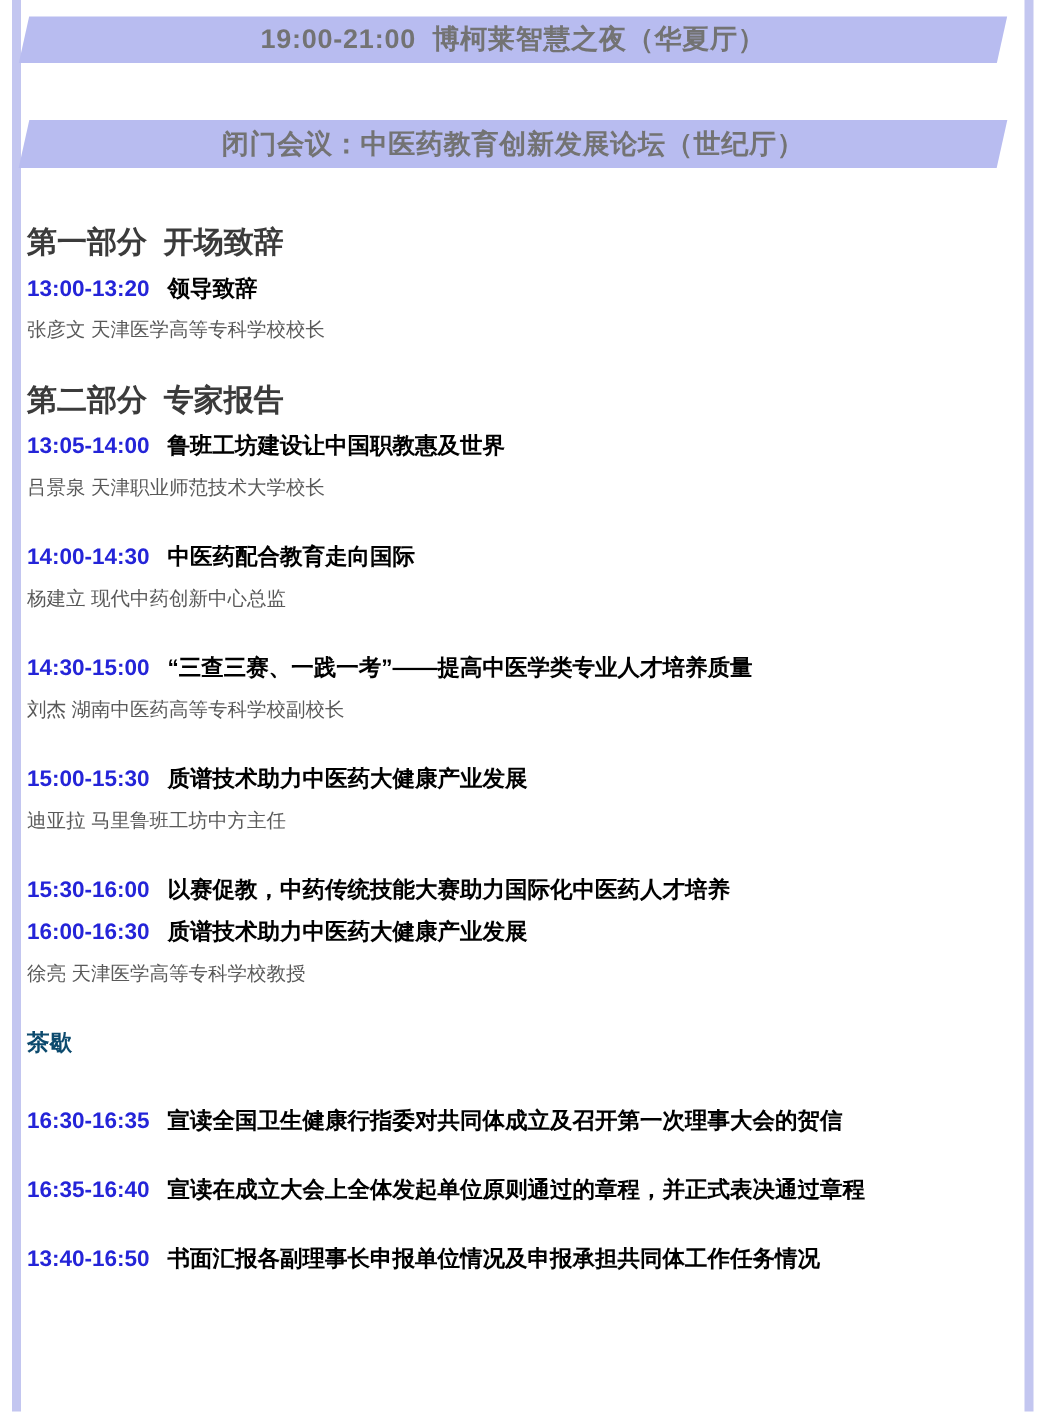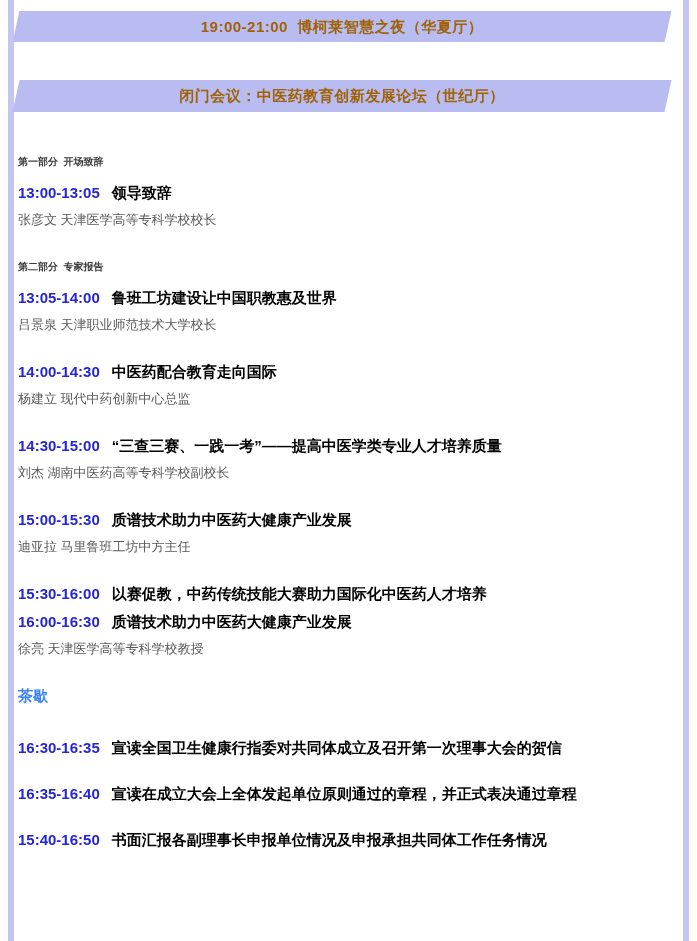--- a/index.html
+++ b/index.html
@@ -23,40 +23,40 @@
   }
   .banner::before {
     content: ""; position: absolute; inset: 0;
     background: #b8bcf0;
     transform: skewX(-12.5deg);
     z-index: -1;
   }
   .banner-1 { top: 11px; height: 31px; line-height: 31px; }
   .banner-2 { top: 80px; height: 32px; line-height: 32px; }
   .banner-text {
-    color: #a16207; font-size: 15px; font-weight: bold;
+    color: #737373; font-size: 18px; font-weight: bold;
     letter-spacing: 0.5px; white-space: pre;
   }
 
   
   .content { position: absolute; left: 18px; top: 152px; width: 650px; }
   .section-header {
-    font-size: 10px; font-weight: bold; color: #3b3b3b;
+    font-size: 20px; font-weight: bold; color: #3b3b3b;
     line-height: 20px; margin: 0 0 11px 0; white-space: pre-wrap;
   }
   .talk { line-height: 20px; margin: 0 0 8px 0; font-size: 15px; white-space: nowrap; }
   .talk .time  { color: #2424d8; font-weight: bold; }
   .talk .title { color: #000000; font-weight: bold; margin-left: 12px; }
   .talk.solo { margin: 0 0 26px 0; }
   .speaker {
     font-size: 13px; color: #595959; line-height: 17px;
     margin: 0 0 29px 0;
   }
   .interlude {
-    font-size: 15px; font-weight: bold; color: #3b82f6;
+    font-size: 15px; font-weight: bold; color: #0c4a6e;
     line-height: 20px; margin: 0 0 32px 0;
   }
 </style>
 </head>
 <body>
 
 <div class="page">
 
   <div class="rail left"></div>
   <div class="rail right"></div>
@@ -67,21 +67,21 @@
 
   <div class="banner banner-2">
     <span class="banner-text">闭门会议：中医药教育创新发展论坛（世纪厅）</span>
   </div>
 
   <div class="content">
 
     <div class="section-header">第一部分  开场致辞</div>
 
     <div class="talk">
-      <span class="time">13:00-13:05</span><span class="title">领导致辞</span>
+      <span class="time">13:00-13:20</span><span class="title">领导致辞</span>
     </div>
     <div class="speaker">张彦文 天津医学高等专科学校校长</div>
 
     <div class="section-header">第二部分  专家报告</div>
 
     <div class="talk">
       <span class="time">13:05-14:00</span><span class="title">鲁班工坊建设让中国职教惠及世界</span>
     </div>
     <div class="speaker">吕景泉 天津职业师范技术大学校长</div>
 
@@ -114,17 +114,17 @@
 
     <div class="talk solo">
       <span class="time">16:30-16:35</span><span class="title">宣读全国卫生健康行指委对共同体成立及召开第一次理事大会的贺信</span>
     </div>
 
     <div class="talk solo">
       <span class="time">16:35-16:40</span><span class="title">宣读在成立大会上全体发起单位原则通过的章程，并正式表决通过章程</span>
     </div>
 
     <div class="talk solo">
-      <span class="time">15:40-16:50</span><span class="title">书面汇报各副理事长申报单位情况及申报承担共同体工作任务情况</span>
+      <span class="time">13:40-16:50</span><span class="title">书面汇报各副理事长申报单位情况及申报承担共同体工作任务情况</span>
     </div>
 
   </div>
 </div>
 
 </body></html>

